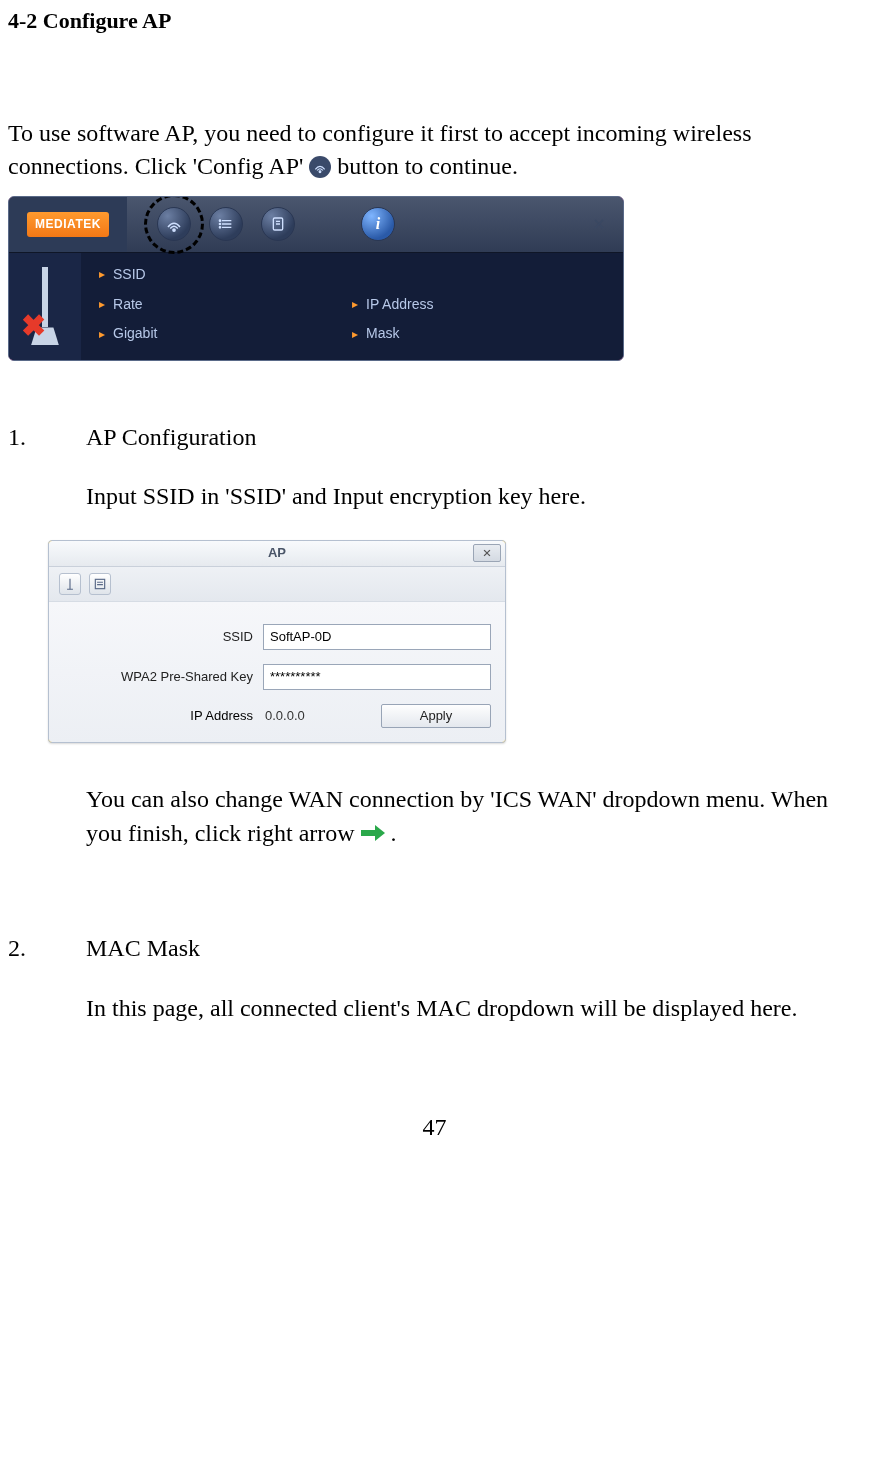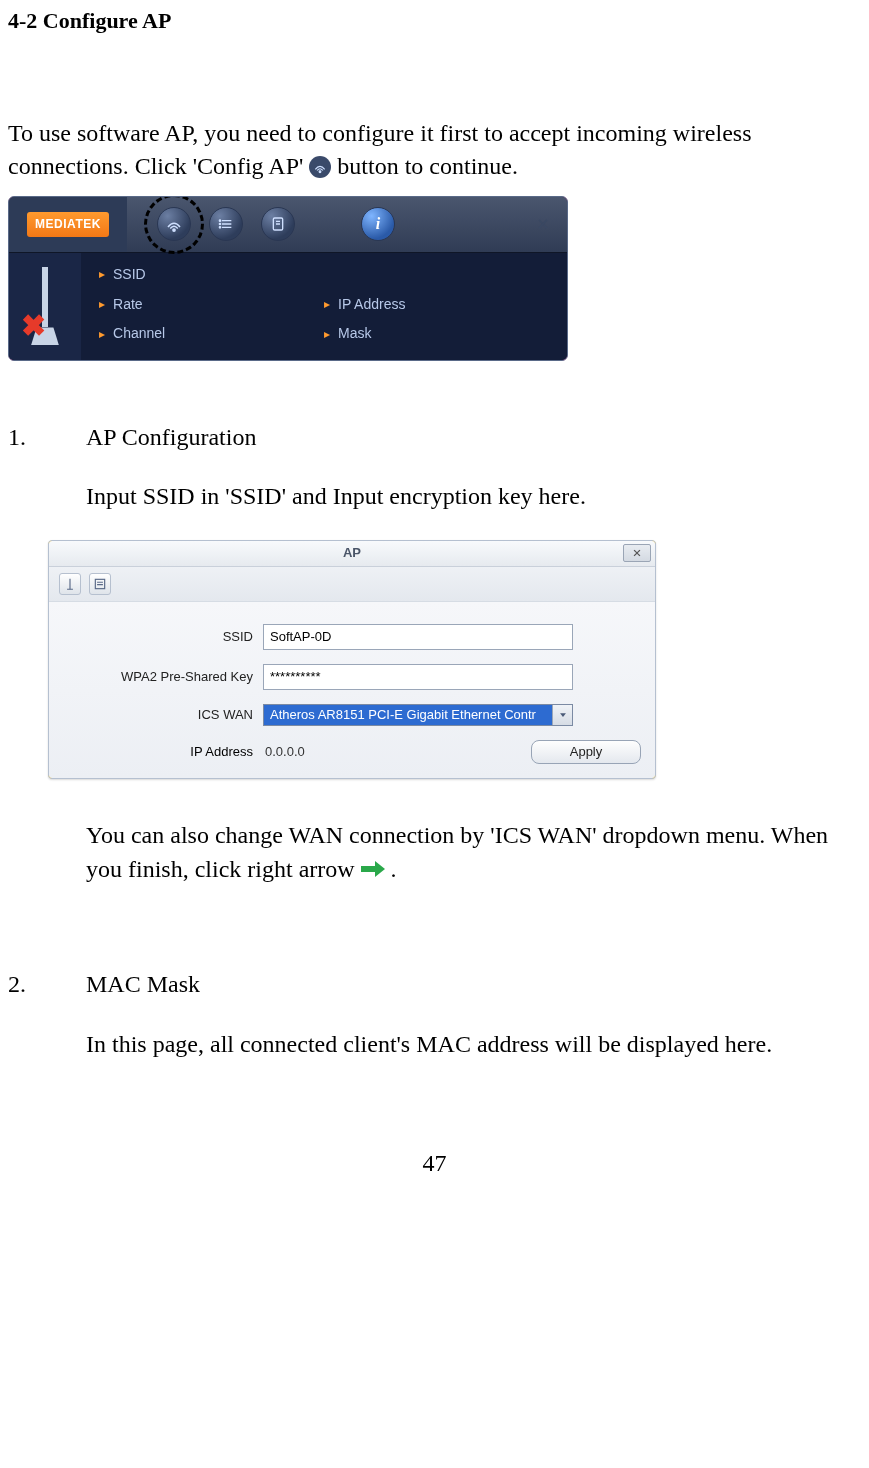--- a/index.html
+++ b/index.html
@@ -29,21 +29,21 @@
       display: inline-flex;
       vertical-align: middle;
       width: 24px; height: 18px;
       align-items: center; justify-content: center;
       position: relative;
       top: -2px;
     }
 
     
     .panel1 {
-      width: 560px;
+      width: 616px;
       border: 1px solid #5a6a88;
       border-radius: 6px;
       overflow: hidden;
       font-family: Tahoma, Arial, sans-serif;
       box-shadow: 0 0 0 1px #1c2436 inset;
       margin-bottom: 60px;
       background: #ec4899;
       text-align: right;
     }
     .p1-top {
@@ -150,21 +150,21 @@
     .p1-fields .f { display: flex; align-items: center; gap: 8px; }
     .chev { color: #ff9a2e; font-size: 12px; }
 
     .ol-item { display: flex; gap: 10px; margin-bottom: 26px; }
     .ol-num { width: 30px; flex-shrink: 0; }
     .ol-body { flex: 1; }
     .ol-body > p { margin-bottom: 26px; margin-left: 38px; }
 
     
     .panel2 {
-      width: 608px;
+      width: 458px;
       margin: 0 0 40px 0;
       font-family: Tahoma, Arial, sans-serif;
       font-size: 13px;
       border: 1px solid #b5c0d0;
       border-radius: 4px;
       background: #eab308;
       box-shadow: 0 1px 2px rgba(0,0,0,0.15);
       overflow: hidden;
     }
     .p2-title {
@@ -258,21 +258,21 @@
       display: flex;
       align-items: center;
       gap: 10px;
     }
     .p2-lastrow .lbl { width: 190px; text-align: right; }
     .p2-lastrow .ipval { flex: 1; color: #333; padding-left: 2px; }
     .p2-apply {
       width: 110px; height: 24px;
       background: linear-gradient(#fefefe,#e4e8ee);
       border: 1px solid #98a4b6;
-      border-radius: 8px;
+      border-radius: 2px;
       display: flex; align-items: center; justify-content: center;
       color: #222;
     }
 
     .page-num { text-align: center; margin-top: 60px; font-size: 24px; }
   </style>
 </head>
 <body>
 
 <h1 class="title">4-2 Configure AP</h1>
@@ -359,21 +359,21 @@
       <div class="f">
           <span class="chev">▸</span>
           <span>Rate</span>
         </div>
       <div class="f">
           <span class="chev">▸</span>
           <span>IP Address</span>
         </div>
       <div class="f">
           <span class="chev">▸</span>
-          <span>Channel</span>
+          <span>Gigabit</span>
         </div>
       <div class="f">
           <span class="chev">▸</span>
           <span>Mask</span>
         </div>
     </div>
   </div>
 </div>
 
 <div class="ol-item">
@@ -414,31 +414,20 @@
         </div>
       </div>
       <div class="p2-form">
         <div class="p2-row">
           <span class="lbl">SSID</span>
           <input type="text" value="SoftAP-0D" style="">
         </div>
         <div class="p2-row">
           <span class="lbl">WPA2 Pre-Shared Key</span>
           <input type="text" value="**********" style="">
-        </div>
-        <div class="p2-row">
-          <span class="lbl">ICS WAN</span>
-          <div class="p2-select">
-            <div class="sel-val">Atheros AR8151 PCI-E Gigabit Ethernet Contr</div>
-            <div class="sel-btn">
-              <svg width="10" height="10" viewBox="0 0 24 24">
-                  <path d="M5 8 L12 17 L19 8 Z" fill="#4a5a78"></path>
-                </svg>
-            </div>
-          </div>
         </div>
         <div class="p2-lastrow">
           <span class="lbl">IP Address</span>
           <span class="ipval">0.0.0.0</span>
           <div class="p2-apply">Apply</div>
         </div>
       </div>
     </div>
 
     <p>
@@ -453,17 +442,17 @@
     </p>
   </div>
 </div>
 
 <div style="height:30px"></div>
 
 <div class="ol-item">
   <div class="ol-num">2.</div>
   <div class="ol-body">
     <p>MAC Mask</p>
-    <p>In this page, all connected client's MAC address will be displayed here.</p>
+    <p>In this page, all connected client's MAC dropdown will be displayed here.</p>
   </div>
 </div>
 
 <div class="page-num">47</div>
 
 </body></html>

